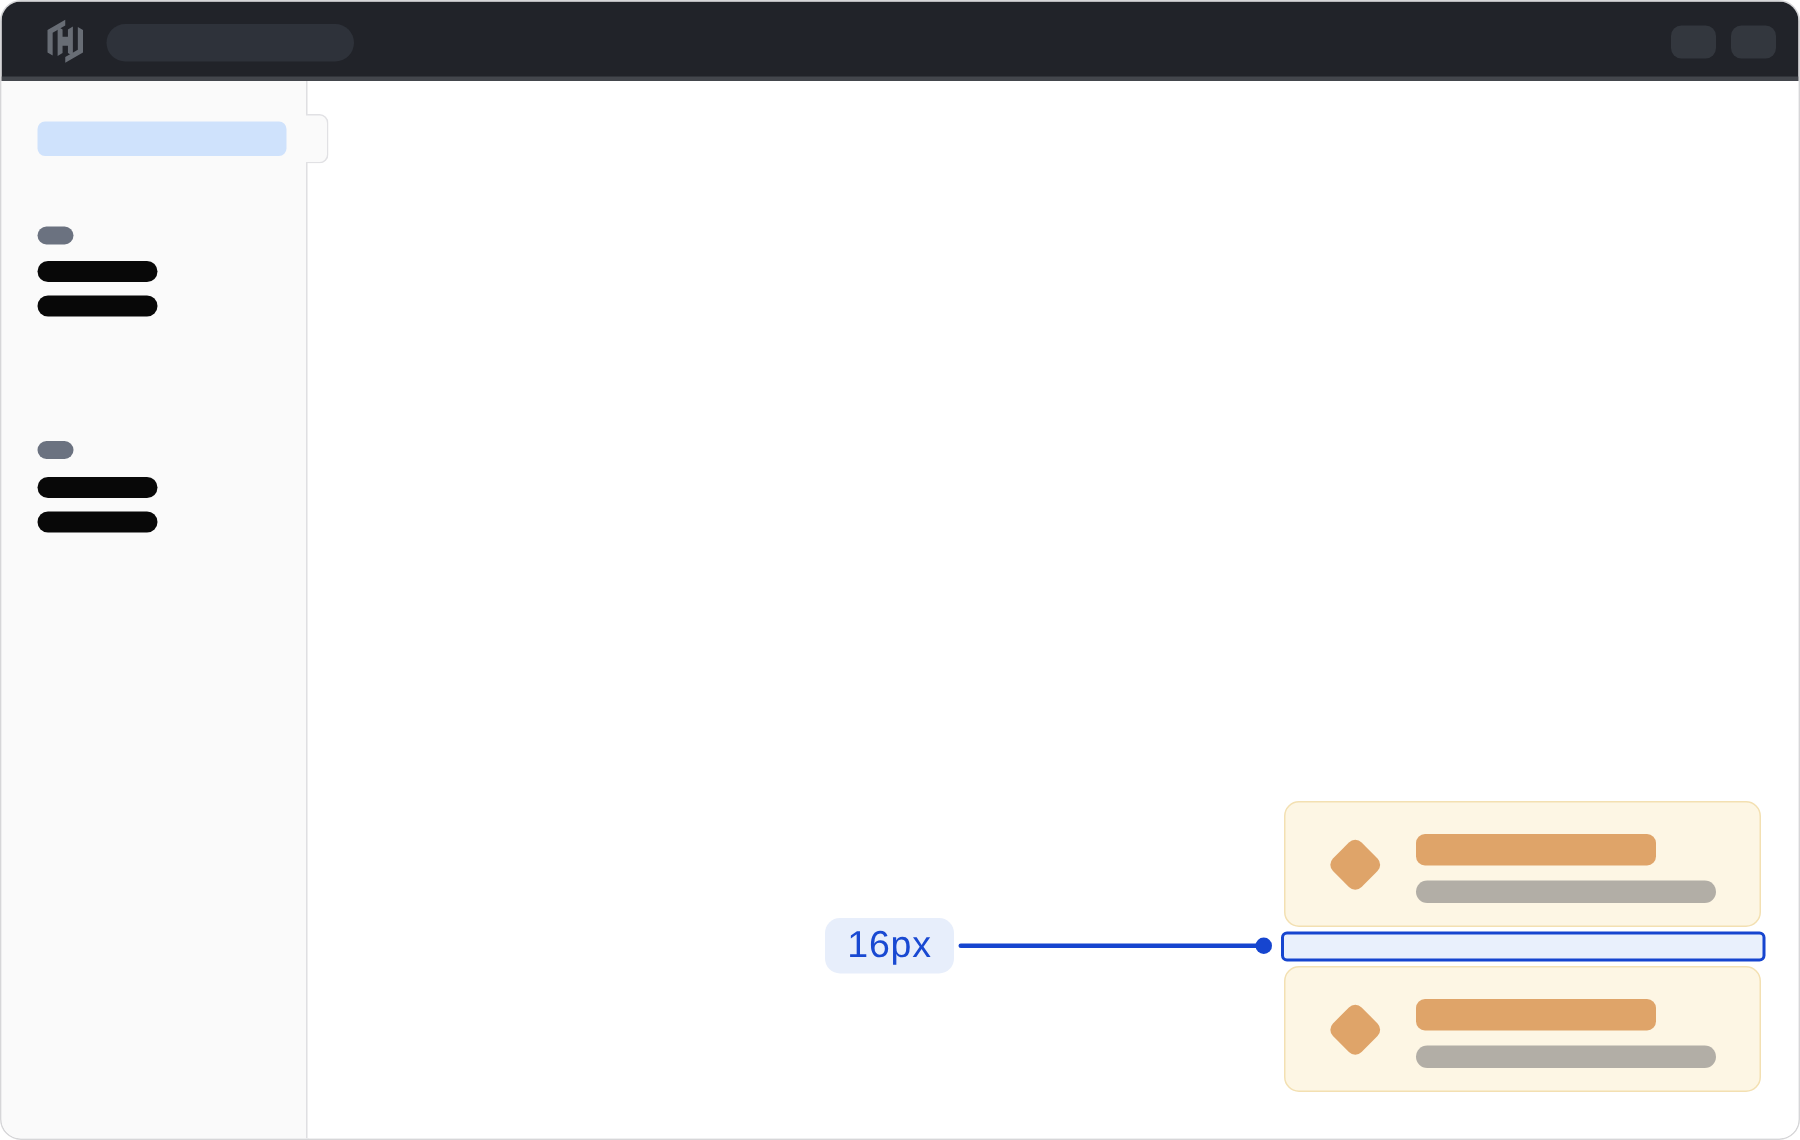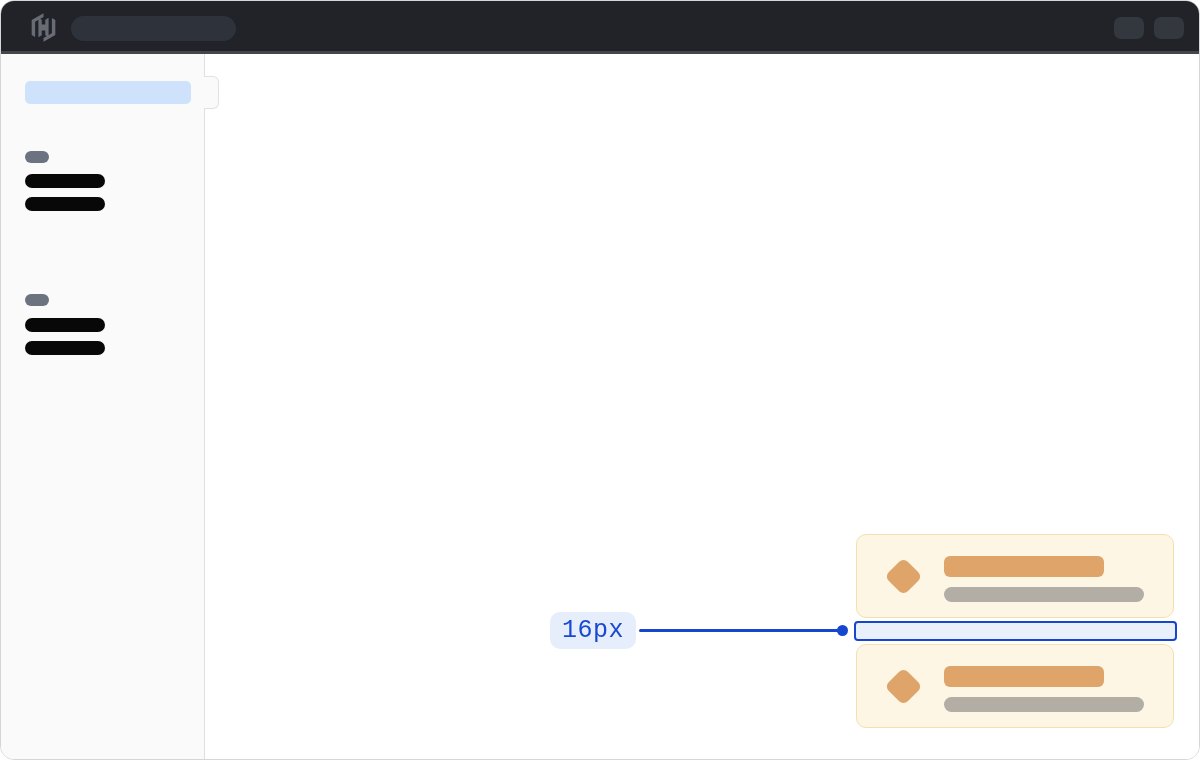--- a/index.html
+++ b/index.html
@@ -138,21 +138,20 @@
   .spacing-label {
     position: absolute; left: 549px; top: 611px;
     width: 86px; height: 37px;
     background: #e7eefb;
     border-radius: 10px;
     color: #1949d2;
     font-size: 25px;
     font-weight: 500;
     display: flex; align-items: center; justify-content: center;
     letter-spacing: 0.5px;
-    font-family: Liberation Mono, monospace;
   }
   .spacing-line {
     position: absolute; left: 638px; top: 628px;
     width: 204px; height: 3px;
     background: #1645cf;
     border-radius: 1.5px;
   }
   .spacing-dot {
     position: absolute; left: 836px; top: 624px;
     width: 11px; height: 11px;

